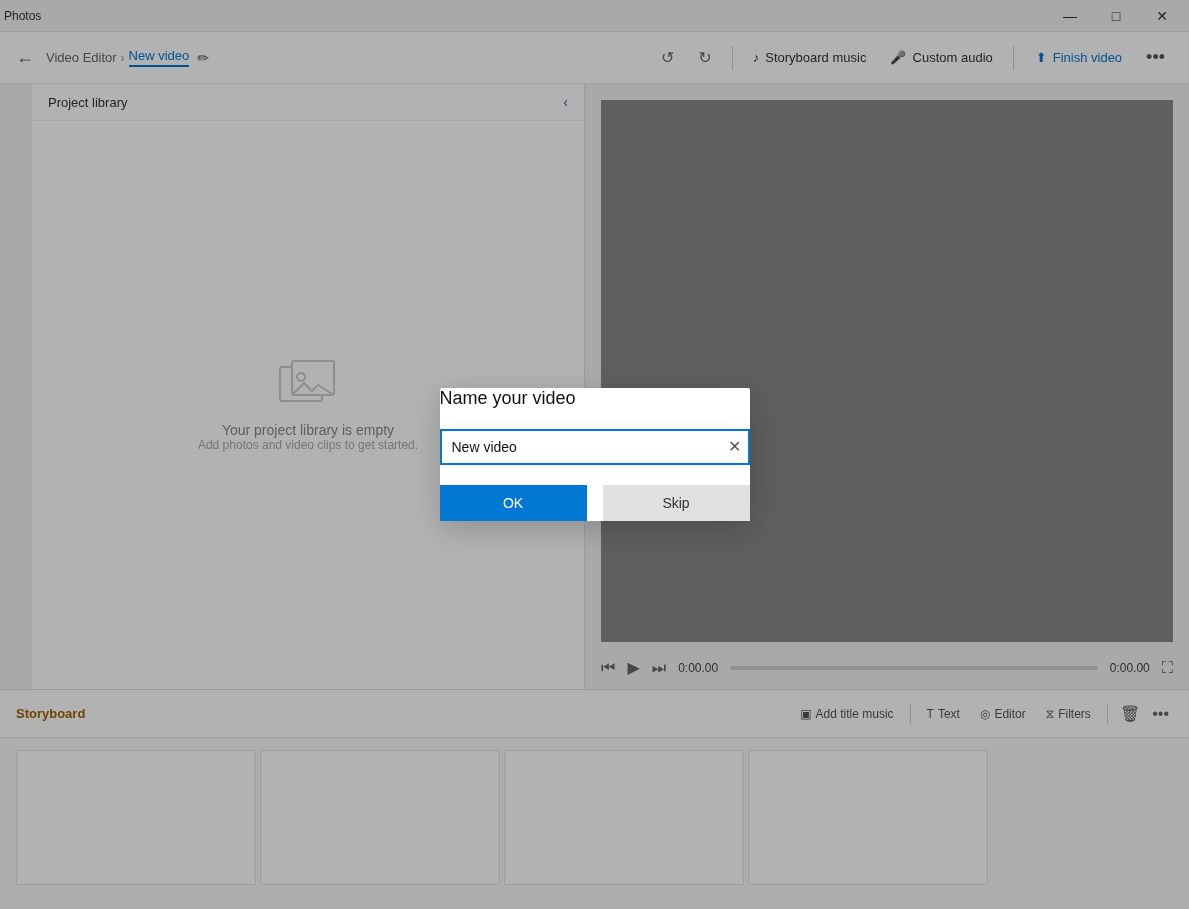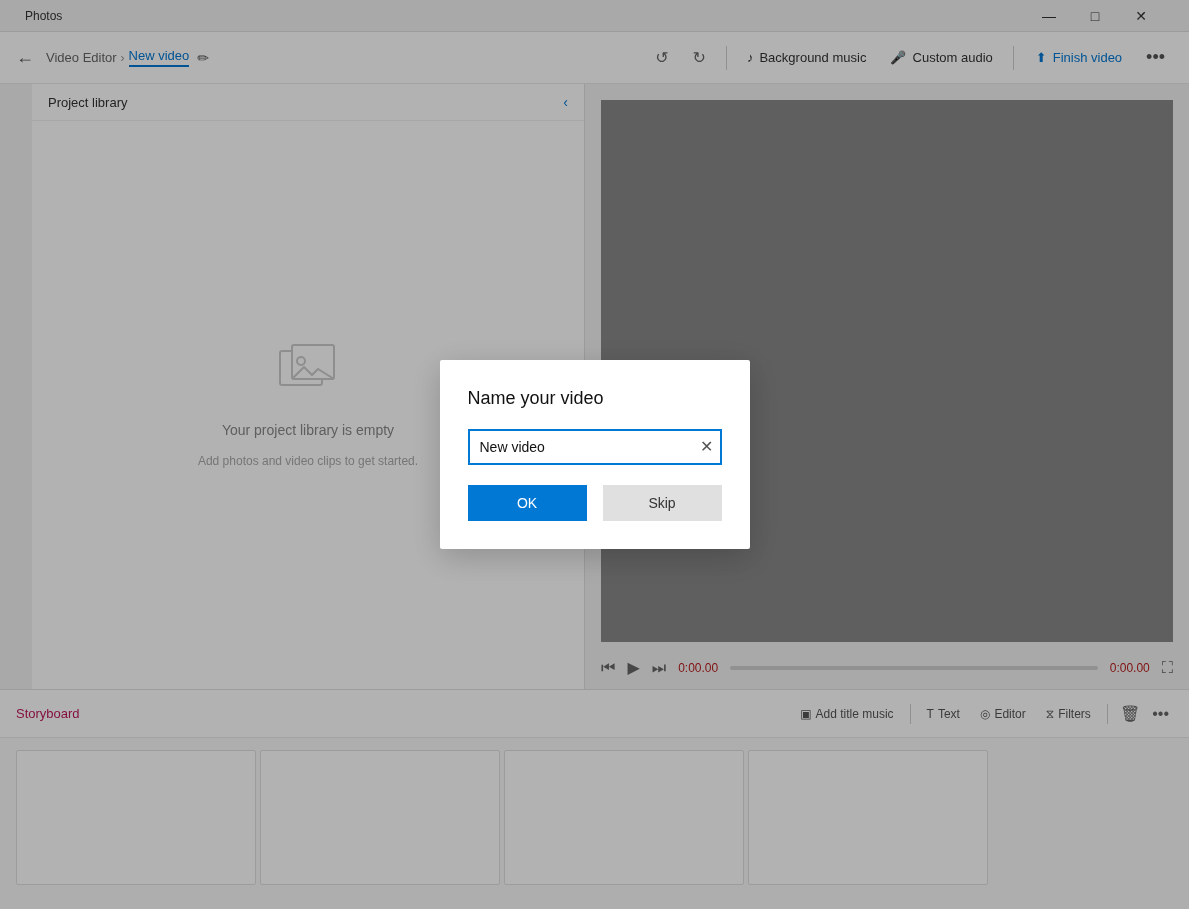--- a/index.html
+++ b/index.html
@@ -1,21 +1,21 @@
 <!DOCTYPE html>
 <html><head>
   <meta charset="utf-8">
   <style>
     * { box-sizing: border-box; margin: 0; padding: 0; }
     body { font-family: 'Segoe UI', sans-serif; background: #f3f3f3; width: 1189px; height: 909px; overflow: hidden; position: relative; }
 
     
     .title-bar {
       display: flex; align-items: center; justify-content: space-between;
-      background: #f3f3f3; height: 32px; padding: 0 25px;
+      background: #f3f3f3; height: 32px; padding: 0 4px;
       border-bottom: 1px solid #e0e0e0;
     }
     .title-bar-left { display: flex; align-items: center; gap: 8px; }
     .title-bar-title { font-size: 12px; color: #333; }
     .title-bar-controls { display: flex; gap: 0; }
     .title-bar-btn { width: 46px; height: 32px; border: none; background: transparent; cursor: pointer; font-size: 14px; color: #333; display: flex; align-items: center; justify-content: center; }
 
     
     .toolbar {
       display: flex; align-items: center; background: white; height: 52px;
@@ -40,49 +40,49 @@
 
     
     .left-panel { width: 553px; background: white; border-right: 1px solid #e0e0e0; display: flex; flex-direction: column; margin-left: 32px; }
     .left-panel-header { display: flex; align-items: center; justify-content: space-between; padding: 10px 16px; border-bottom: 1px solid #f0f0f0; }
     .left-panel-title { font-size: 13px; color: #333; font-weight: 500; }
     .left-panel-collapse { color: #0078d4; font-size: 14px; cursor: pointer; }
     .left-panel-toolbar { display: flex; align-items: center; justify-content: space-between; padding: 8px 16px; }
     .add-btn { display: flex; align-items: center; gap: 4px; font-size: 13px; color: #333; cursor: pointer; }
     .view-btns { display: flex; gap: 4px; }
     .view-btn { padding: 4px 6px; border: none; background: transparent; cursor: pointer; color: #666; font-size: 14px; }
-    .left-panel-empty { flex: 1; display: flex; flex-direction: column; align-items: center; justify-content: center; gap: 16px; }
+    .left-panel-empty { flex: 1; display: flex; flex-direction: column; align-items: center; justify-content: center; gap: 0; }
     .empty-icon { font-size: 48px; color: #ccc; }
     .empty-title { font-size: 14px; color: #888; }
     .empty-subtitle { font-size: 12px; color: #aaa; }
 
     
     .right-panel { flex: 1; background: #f3f3f3; display: flex; flex-direction: column; }
     .video-preview { flex: 1; background: #888; margin: 16px; }
     .video-controls { display: flex; align-items: center; gap: 12px; padding: 0 16px 12px; background: #f3f3f3; }
     .control-btn { background: transparent; border: none; cursor: pointer; color: #666; font-size: 16px; }
-    .time-label { font-size: 12px; color: #b91c1c; white-space: nowrap; }
+    .time-label { font-size: 12px; color: #404040; white-space: nowrap; }
     .progress-bar { flex: 1; height: 4px; background: #d0d0d0; border-radius: 2px; }
     .expand-btn { background: transparent; border: none; cursor: pointer; color: #666; font-size: 16px; }
 
     
     .storyboard { height: 220px; background: #fafafa; border-top: 1px solid #e0e0e0; }
     .storyboard-header { display: flex; align-items: center; padding: 0 16px; height: 48px; border-bottom: 1px solid #e8e8e8; background: white; }
-    .storyboard-title { font-size: 13px; color: #be185d; font-weight: 400; flex: 1; }
+    .storyboard-title { font-size: 13px; color: #a16207; font-weight: 700; flex: 1; }
     .storyboard-actions { display: flex; align-items: center; gap: 4px; }
     .storyboard-btn { display: flex; align-items: center; gap: 4px; padding: 4px 8px; border: none; background: transparent; cursor: pointer; font-size: 12px; color: #555; }
     .storyboard-divider { width: 1px; height: 20px; background: #d0d0d0; margin: 0 4px; }
     .storyboard-delete { color: #666; font-size: 16px; cursor: pointer; padding: 4px; }
     .storyboard-more { color: #666; font-size: 16px; cursor: pointer; padding: 4px; }
     .storyboard-clips { display: flex; gap: 4px; padding: 12px 16px; height: calc(220px - 48px); overflow-x: auto; }
     .clip { width: 240px; height: 135px; background: white; border: 1px solid #e0e0e0; border-radius: 2px; flex-shrink: 0; }
 
     
     .overlay { position: fixed; top: 0; left: 0; width: 100%; height: 100%; background: rgba(0,0,0,0.3); z-index: 100; display: flex; align-items: center; justify-content: center; }
-    .dialog { background: white; width: 310px; padding: 28px; box-shadow: 0 8px 32px rgba(0,0,0,0.2); border-radius: 2px; }
+    .dialog { background: white; width: 310px; box-shadow: 0 8px 32px rgba(0,0,0,0.2); border-radius: 2px; }
     .dialog-title { font-size: 18px; font-weight: 400; color: #111; margin-bottom: 20px; }
     .dialog-input-wrapper { position: relative; margin-bottom: 20px; }
     .dialog-input { width: 100%; padding: 8px 32px 8px 10px; border: 2px solid #0078d4; outline: none; font-size: 14px; color: #111; border-radius: 0; }
     .dialog-clear { position: absolute; right: 8px; top: 50%; transform: translateY(-50%); background: transparent; border: none; cursor: pointer; color: #555; font-size: 16px; line-height: 1; }
     .dialog-buttons { display: flex; gap: 16px; }
     .dialog-ok { flex: 1; padding: 10px; background: #0078d4; border: none; color: white; font-size: 14px; cursor: pointer; font-weight: 500; }
     .dialog-skip { flex: 1; padding: 10px; background: #e0e0e0; border: none; color: #333; font-size: 14px; cursor: pointer; }
   </style>
 </head>
 <body>
@@ -106,21 +106,21 @@
     <span class="toolbar-breadcrumb-item active">New video</span>
     <span class="toolbar-edit-icon">✏</span>
   </div>
   <div class="toolbar-spacer"></div>
   <div class="toolbar-actions">
     <span class="toolbar-undo toolbar-btn">↺</span>
     <span class="toolbar-redo toolbar-btn">↻</span>
     <div class="toolbar-divider"></div>
     <button class="toolbar-btn">
       <span>♪</span>
-      <span>Background music</span>
+      <span>Storyboard music</span>
     </button>
     <button class="toolbar-btn">
       <span>🎤</span>
       <span>Custom audio</span>
     </button>
     <div class="toolbar-divider"></div>
     <button class="finish-video-btn">
       <span>⬆</span>
       <span>Finish video</span>
     </button>

